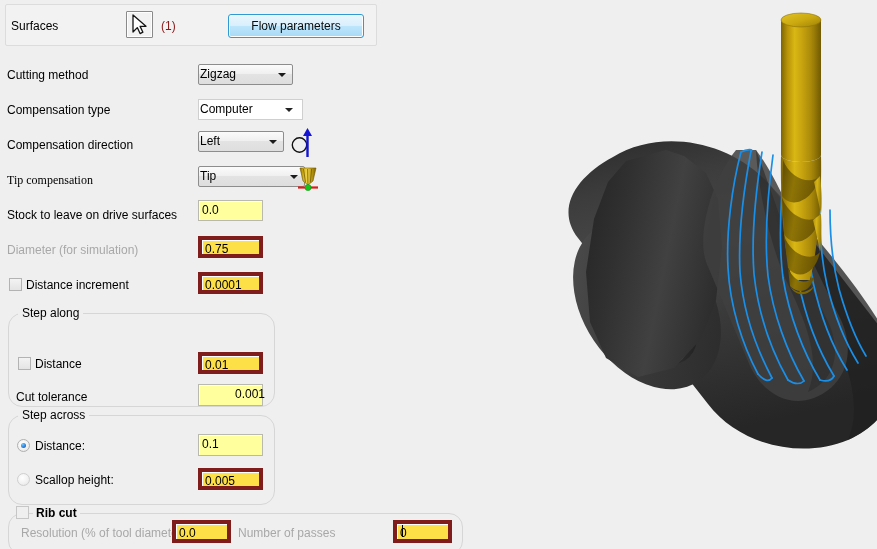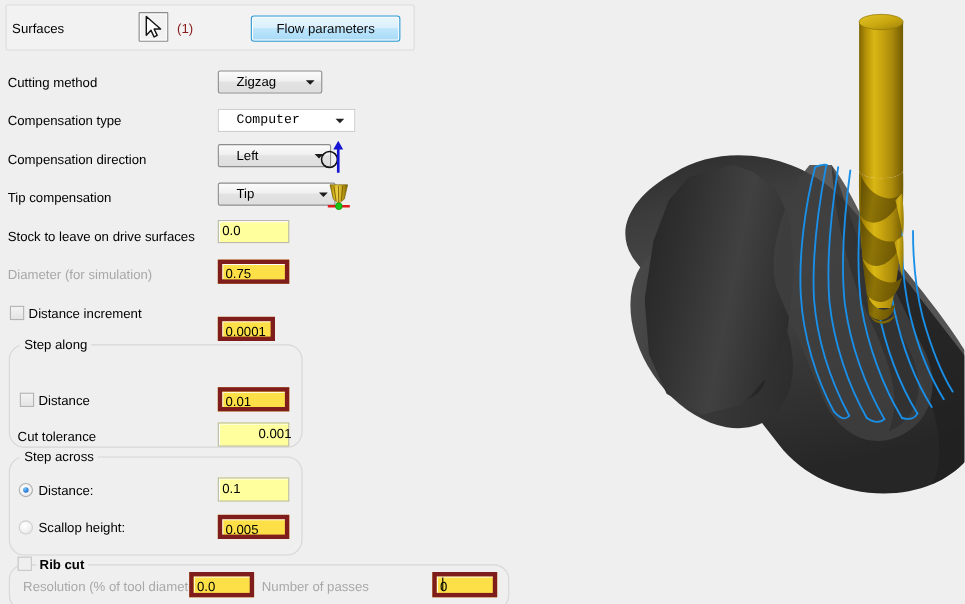--- a/index.html
+++ b/index.html
@@ -26,21 +26,21 @@
     padding:0 3px;line-height:18px;
     box-shadow:inset 1px 1px 0 #fff;
   }
   .tbox.yellow{background:#ffff9e;border:1px solid #b9b9b0;}
 
   
   .combo{
     position:absolute;box-sizing:border-box;
     border:1px solid #8d8d8d;border-radius:2px;
     background:linear-gradient(to bottom,#fbfbfb 0%,#f0f0f0 45%,#e3e3e3 50%,#dedede 100%);
-    font-size:12px;color:#000;line-height:19px;padding-left:16px;
+    font-size:12px;color:#000;line-height:19px;padding-left:1px;
     white-space:nowrap;overflow:hidden;
   }
   .combo .arw{
     position:absolute;right:6px;top:50%;margin-top:-2px;
     width:0;height:0;border-left:4px solid transparent;border-right:4px solid transparent;
     border-top:4px solid #1b1b1b;
   }
   
   .combo.flat{
     border:1px solid #cfcfcf;background:#fff;border-radius:0;
@@ -131,37 +131,37 @@
 
   <div class="btn" style="left:228px;top:14px;width:136px;height:24px;">Flow parameters</div>
 
   <div class="lbl" style="left:7px;top:68px;">Cutting method</div>
   <div class="combo" style="left:198px;top:64px;width:95px;height:21px;">
     <span>Zigzag</span>
     <i class="arw"></i>
   </div>
 
   <div class="lbl" style="left:7px;top:103px;">Compensation type</div>
-  <div class="combo flat" style="left:198px;top:99px;width:125px;height:21px;font-family:Liberation Mono, monospace;">
+  <div class="combo flat" style="left:198px;top:99px;width:105px;height:21px;">
     <span>Computer</span>
     <i class="arw"></i>
   </div>
 
   <div class="lbl" style="left:7px;top:138px;">Compensation direction</div>
-  <div class="combo" style="left:198px;top:131px;width:103px;height:21px;">
+  <div class="combo" style="left:198px;top:131px;width:86px;height:21px;">
     <span>Left</span>
     <i class="arw"></i>
   </div>
   <svg style="position:absolute;left:291px;top:126px;" width="24" height="34" viewBox="0 0 24 34">
     <circle cx="8.5" cy="19" r="7.2" fill="none" stroke="#111111" stroke-width="1.4"></circle>
     <line x1="16.5" y1="31" x2="16.5" y2="7" stroke="#1414d2" stroke-width="2.4"></line>
     <path d="M16.5 2 L21 10 L12 10 Z" fill="#1414d2"></path>
   </svg>
 
-  <div class="lbl" style="left:7px;top:173px;">Tip compensation</div>
+  <div class="lbl" style="left:7px;top:173px;font-family:Liberation Serif, serif;">Tip compensation</div>
   <div class="combo" style="left:198px;top:166px;width:107px;height:21px;">
     <span>Tip</span>
     <i class="arw"></i>
   </div>
   <svg style="position:absolute;left:296px;top:166px;" width="24" height="26" viewBox="0 0 24 26">
     <defs>
       <linearGradient id="gldT" x1="0" y1="0" x2="1" y2="0">
         <stop offset="0%" stop-color="#8a6f08"></stop>
         <stop offset="22%" stop-color="#d8b51a"></stop>
         <stop offset="45%" stop-color="#f0d44a"></stop>
@@ -178,21 +178,21 @@
   </svg>
 
   <div class="lbl" style="left:7px;top:208px;">Stock to leave on drive surfaces</div>
   <div class="tbox yellow" style="left:198px;top:200px;width:65px;height:21px;">0.0</div>
 
   <div class="lbl disabled" style="left:7px;top:243px;">Diameter (for simulation)</div>
   <div class="tbox" style="left:198px;top:236px;width:65px;height:22px;">0.75</div>
 
   <div class="cbx" style="left:9px;top:278px;"></div>
   <div class="lbl" style="left:26px;top:278px;">Distance increment</div>
-  <div class="tbox" style="left:198px;top:272px;width:52px;height:22px;margin-top:16px;">0.0001</div>
+  <div class="tbox" style="left:198px;top:272px;width:65px;height:22px;">0.0001</div>
 
   <div class="gbox" style="left:8px;top:313px;width:267px;height:94px;">
     <span class="cap">Step along</span>
   </div>
   <div class="cbx" style="left:18px;top:357px;"></div>
   <div class="lbl" style="left:35px;top:357px;">Distance</div>
   <div class="tbox" style="left:198px;top:352px;width:65px;height:22px;">0.01</div>
 
   <div class="lbl" style="left:16px;top:390px;">Cut tolerance</div>
   <div class="tbox yellow" style="left:198px;top:384px;width:65px;height:22px;padding-left:36px;">0.001</div>

